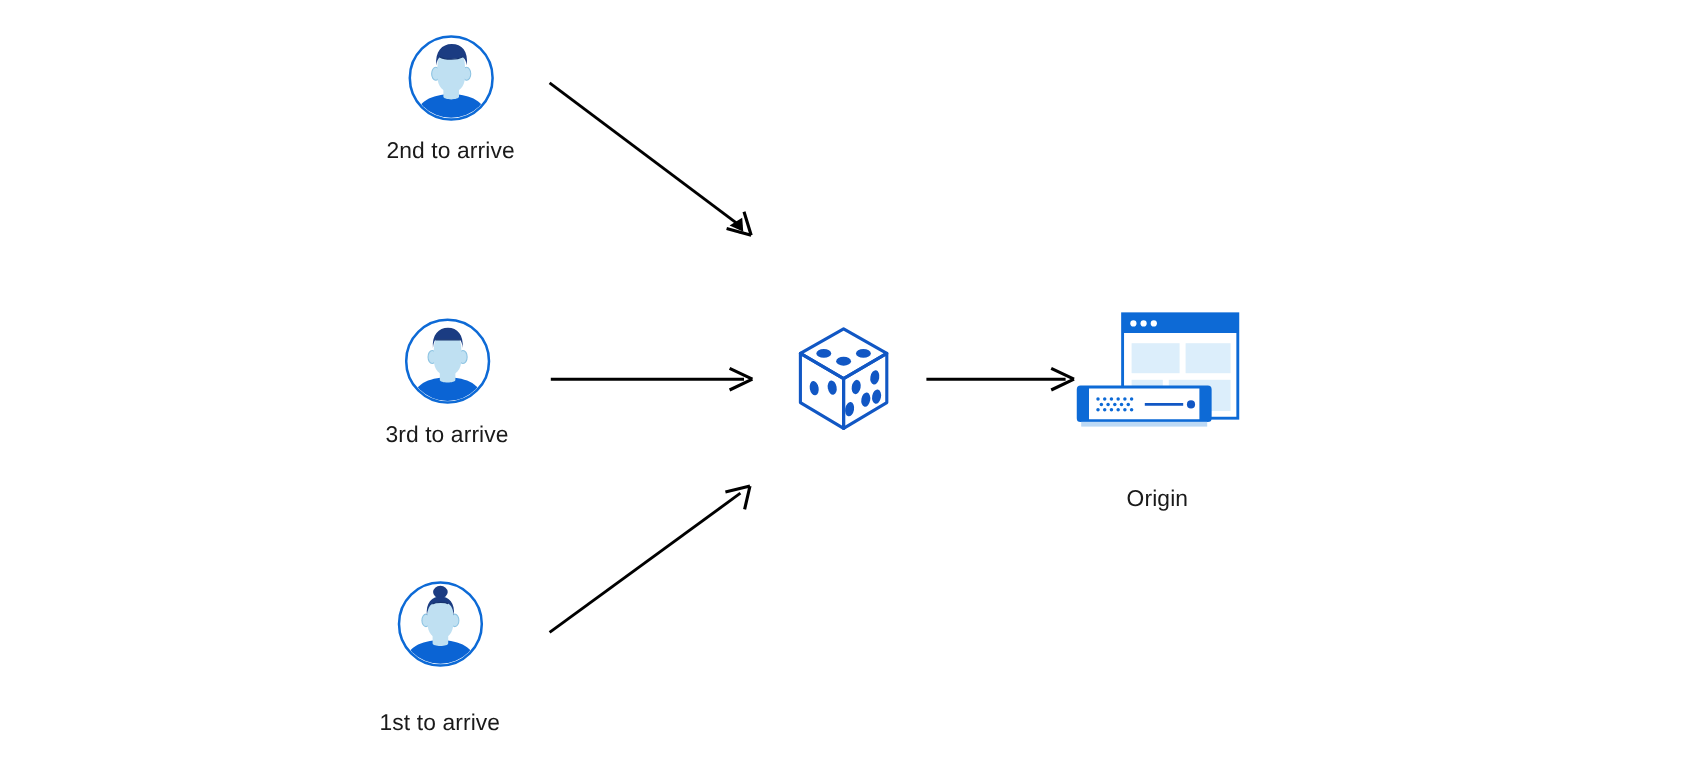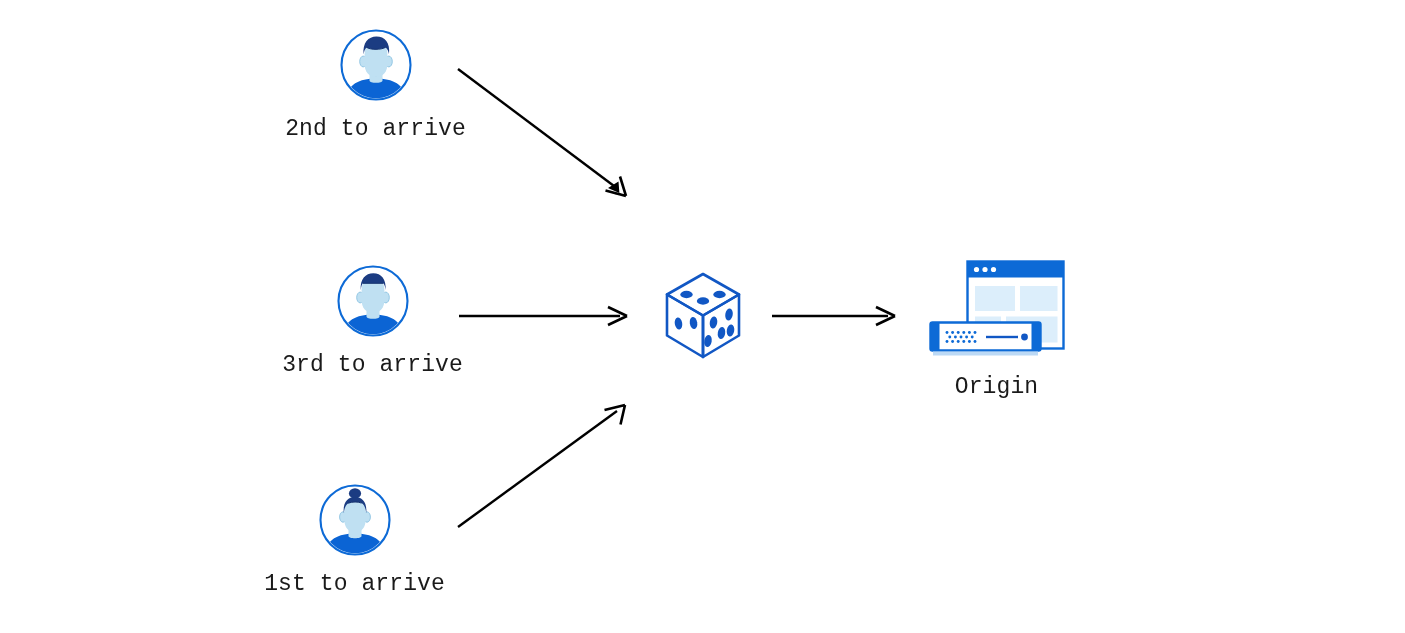--- a/index.html
+++ b/index.html
@@ -22,22 +22,22 @@
     position: absolute;
     display: flex;
     flex-direction: column;
     align-items: center;
   }
   .node-icon {
     display: block;
     line-height: 0;
   }
   .node-label {
-    font-family: Liberation Mono, monospace;
-    font-size: 23px;
+    font-family: Liberation Sans, sans-serif;
+    font-size: 19px;
     color: #1a1a1a;
     letter-spacing: 0.1px;
     white-space: nowrap;
     text-align: center;
   }
   .avatar-node .node-label {
     margin-top: 14px;
   }
   .origin-node .node-label {
     margin-top: 13px;
@@ -46,23 +46,23 @@
     position: absolute;
     left: 0;
     top: 0;
     width: 1405px;
     height: 633px;
     pointer-events: none;
   }
   
   #avatar-2nd { left: 307px; top: 28px; width: 137px; }
   #avatar-3rd { left: 304px; top: 264px; width: 137px; }
-  #avatar-1st { left: 286px; top: 483px; width: 137px; }
+  #avatar-1st { left: 298px; top: 483px; width: 137px; gap: 21px; }
   #dice-node  { left: 660px; top: 267px; }
-  #origin-node{ left: 925px; top: 258px; width: 143px; }
+  #origin-node{ left: 893px; top: 258px; width: 143px; gap: 32px; }
 </style>
 </head>
 <body>
 
 <div id="canvas">
 
   <svg class="arrow-layer" viewBox="0 0 1405 633" width="1405" height="633">
 
     <g>
       <line x1="458" y1="69" x2="618" y2="189" stroke="#000000" stroke-width="2.4" stroke-linecap="butt"></line>

